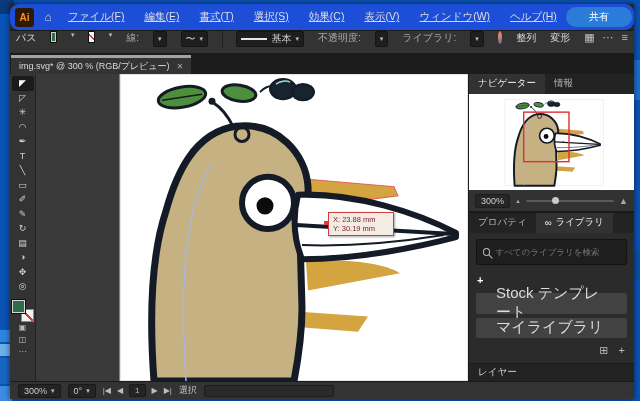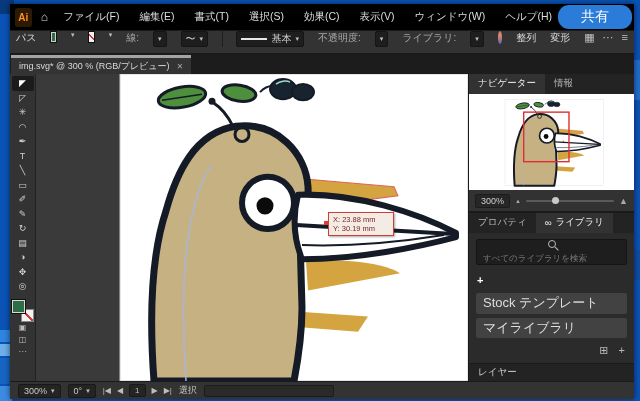--- a/index.html
+++ b/index.html
@@ -4,28 +4,28 @@
 <style>
   * { box-sizing: border-box; margin: 0; padding: 0; }
   html,body { width:640px; height:401px; overflow:hidden; }
   body { background:#0a54b8; font-family:"Liberation Sans","DejaVu Sans",sans-serif; color:#d6d6d6; }
   .sq { position:absolute; }
 
   .window { position:absolute; left:10px; top:4px; right:6px; bottom:2px;
     background:#262626; display:flex; flex-direction:column; box-shadow:0 0 6px rgba(0,0,0,.6); }
 
   
-  .titlebar { height:26px; background:#000000; display:flex; align-items:center; flex:0 0 26px; }
+  .titlebar { height:26px; background:#1d4ed8; display:flex; align-items:center; flex:0 0 26px;border-radius:9px; }
   .ai-logo { width:19px; height:19px; margin:0 4px 0 5px; background:#2d1a05; color:#ff8f1f;
     font-weight:bold; font-size:10px; display:flex; align-items:center; justify-content:center; border-radius:3px; }
   .home { width:20px; text-align:center; color:#cfcfcf; font-size:12px; }
-  .menus { display:flex; gap:8px; margin-left:4px; }
+  .menus { display:flex; gap:8px; margin-left:4px;text-decoration:underline; }
   .menus span { font-size:10.5px; color:#dedede; padding:3px 6px; white-space:nowrap; }
   .tb-right { margin-left:auto; display:flex; align-items:center; gap:6px; padding-right:2px; }
-  .share { background:#2a7cd8; color:#fff; font-size:14px; padding:3px 23px; border-radius:11px; white-space:nowrap; }
+  .share { background:#2a7cd8; color:#fff; font-size:10px; padding:3px 23px; border-radius:11px; white-space:nowrap; }
   .mag { width:8px; height:8px; border:1.4px solid #bbb; border-radius:50%; position:relative; display:inline-block; }
   .mag::after { content:""; position:absolute; width:5px; height:1.4px; background:#bbb; transform:rotate(45deg); right:-4px; bottom:-2px; }
 
   
   .controlbar { height:24px; background:#333333; border-top:1px solid #1a1a1a; border-bottom:1px solid #1a1a1a;
     display:flex; gap:14px; padding:0 6px; font-size:10px; flex:0 0 24px; white-space:nowrap; overflow:hidden; }
   .cb-label { color:#d8d8d8; }
   .cb-dim { color:#a8a8a8; }
   .swatch { width:15px; height:12px; border:1px solid #111; display:inline-block; }
   .swatch.fill { background:#2e6e46; box-shadow:inset 0 0 0 1px #cfcfcf; }
@@ -72,26 +72,26 @@
   .ptab.active { background:#323232; color:#f0f0f0; }
   .nav-thumb { height:96px; background:#ffffff; display:flex; align-items:center; justify-content:center; flex:0 0 96px; overflow:hidden; }
   .nav-zoom { height:21px; background:#323232; display:flex; align-items:center; gap:5px; padding:0 6px; flex:0 0 21px; }
   .nav-zoom .zfield { font-size:9px; color:#cfcfcf; background:#262626; border:1px solid #1c1c1c; padding:1px 5px; border-radius:2px; }
   .slider { flex:1; height:2px; background:#5a5a5a; position:relative; border-radius:1px; }
   .slider .thumb { position:absolute; left:30%; top:-3px; width:7px; height:7px; border-radius:50%; background:#c9c9c9; }
   .mtn { color:#a8a8a8; }
   .divider { height:2px; background:#1a1a1a; flex:0 0 2px; }
 
   .lib-body { flex:1; background:#2b2b2b; padding:6px 7px 4px; display:flex; flex-direction:column; min-height:0; }
-  .search { display:flex; align-items:center; gap:5px; background:#1e1e1e; border:1px solid #141414; border-radius:2px; height:27px; padding:0 6px;flex-direction:column; }
+  .search { display:flex; align-items:center; gap:5px; background:#1e1e1e; border:1px solid #141414; border-radius:2px; height:27px; padding:0 6px; }
   .search input { background:transparent; border:0; outline:0; color:#bbb; font-size:8.5px; width:100%; font-family:"Liberation Sans","DejaVu Sans",sans-serif; }
   .create { display:flex; align-items:center; gap:6px; margin:9px 1px 7px; font-size:9.5px; color:#f2f2f2; }
   .create .plus { font-weight:bold; font-size:11px; color:#fff; }
   .lib-item { background:#424242; border-radius:2px; height:21px; display:flex; align-items:center;
-    padding:0 7px; font-size:13px; color:#dddddd; margin-bottom:4px; }
+    padding:0 20px; font-size:15px; color:#dddddd; margin-bottom:4px; }
   .lib-footer { margin-top:auto; display:flex; justify-content:flex-end; gap:10px; color:#b8b8b8; font-size:11px; padding:2px 2px 2px; }
 
   .layersbar { height:18px; background:#232323; border-top:1px solid #1a1a1a; display:flex; align-items:center;
     padding:0 9px; font-size:9.5px; color:#cfcfcf; flex:0 0 18px; }
 
   
   .statusbar { height:18px; background:#333333; border-top:1px solid #1a1a1a; display:flex; align-items:center;
     gap:7px; padding:0 8px; font-size:9px; color:#c9c9c9; flex:0 0 18px; white-space:nowrap; }
   .st-field { background:#242424; border:1px solid #191919; border-radius:2px; padding:1px 5px; display:inline-flex; gap:4px; align-items:center; }
   .nav-arrows { display:flex; gap:6px; align-items:center; color:#bdbdbd; font-size:8px; }

